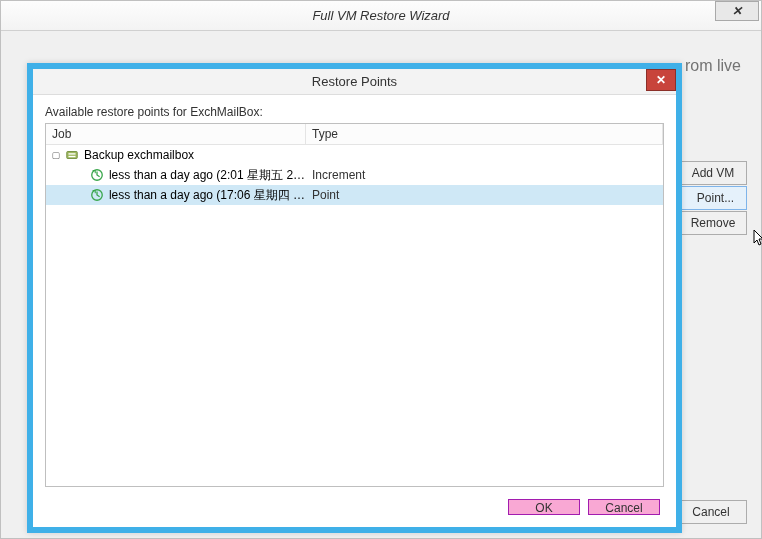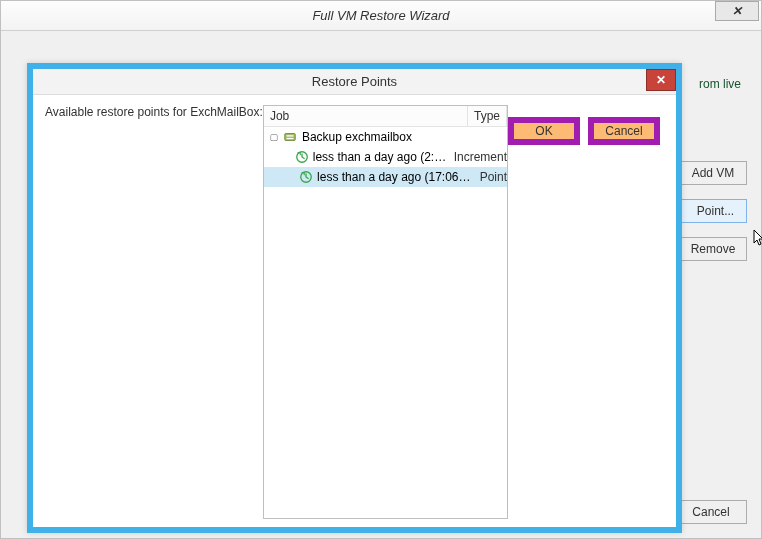--- a/index.html
+++ b/index.html
@@ -4,55 +4,55 @@
 <style>
   * { box-sizing: border-box; font-family: 'Segoe UI', Tahoma, sans-serif; font-size: 12px; }
   body { margin: 0; background: #f0f0f0; width: 762px; height: 539px; overflow: hidden; position: relative; }
   
   .outer-window { width: 762px; height: 539px; background: #f0f0f0; border: 1px solid #c0c0c0; position: relative; }
   .outer-titlebar { height: 30px; background: linear-gradient(#fdfdfd,#f3f3f3); border-bottom: 1px solid #d0d0d0; display:flex; align-items:center; justify-content:center; position:relative;font-style:italic; }
   .outer-title { font-size: 13px; color: #333; }
   .outer-close { position:absolute; right:2px; top:0px; width:44px; height:20px; border:1px solid #a9a9a9; background:#e8e8e8; display:flex; align-items:center; justify-content:center; font-size:12px; font-weight:bold; color:#333; }
   
   .outer-body { position:relative; padding: 10px 14px; height: calc(100% - 30px); }
-  .right-panel { position:absolute; right:14px; top:130px; display:flex; flex-direction:column; gap:14px; }
+  .right-panel { position:absolute; right:14px; top:130px; display:flex; flex-direction:column; gap:1px; }
   .right-panel button { width:68px; height:24px; background:#f0f0f0; border:1px solid #acacac; color:#333; font-size:12px; }
   .right-panel button.hover { background:#e5f1fb; border-color:#7eb4ea;padding-left:11px; }
-  .rom-live { position:absolute; right:20px; top:26px; font-size:12px; color:#14532d;margin-top:20px; }
+  .rom-live { position:absolute; right:20px; top:26px; font-size:16px; color:#737373; }
   
   .bottom-bar { position:absolute; bottom:14px; right:14px; display:flex; gap:6px; }
   .bottom-bar button { min-width:72px; height:24px; background:#f0f0f0; border:1px solid #acacac; color:#333; font-size:12px; padding:0 12px; }
   .bottom-bar button.disabled { color:#a0a0a0; border-color:#d0d0d0; }
   
   .inner-window { position:absolute; left:26px; top:32px; width:655px; height:470px; background:#fff; border:6px solid #3fb0e8; box-shadow: 0 0 6px rgba(0,0,0,0.15); }
   .inner-titlebar { height:26px; background:#f3f3f3; display:flex; align-items:center; justify-content:center; position:relative; border-bottom:1px solid #ddd; }
   .inner-title { font-size:13px; color:#333; }
   .inner-close { position:absolute; right:0; top:0; width:30px; height:22px; background:#c8443b; color:#fff; display:flex; align-items:center; justify-content:center; font-weight:bold; border:1px solid #8b2f28; font-size:12px; }
   
-  .inner-body { padding:10px 12px 8px 12px; display:flex; flex-direction:row; height:calc(100% - 26px); }
+  .inner-body { padding:10px 12px 8px 12px; display:flex; flex-direction:column; height:calc(100% - 26px); }
   .avail-label { color:#333; margin-bottom:4px; }
   
   .list-box { border:1px solid #bfbfbf; flex:1; background:#fff; overflow:hidden; }
   .list-header { display:flex; border-bottom:1px solid #e4e4e4; background:#fcfcfc;justify-content:space-between; }
   .list-header .col { padding:3px 6px; border-right:1px solid #e4e4e4; color:#333; }
   .col-job { width:260px; }
   .col-type { flex:1; }
   
   .tree-row { display:flex; align-items:center; height:20px; padding-left:4px; }
   .tree-row.selected { background:#cfe8f6; }
   .expander { width:12px; text-align:center; color:#666; font-size:9px; }
   .spacer-2 { width:40px; }
   .node-icon { width:16px; height:16px; display:inline-flex; align-items:center; justify-content:center; margin-right:4px; }
   .node-icon svg { width:14px; height:14px; }
   .cell-job { width:256px; display:flex; align-items:center; overflow:hidden; white-space:nowrap; }
   .cell-job .label { overflow:hidden; text-overflow:ellipsis; }
   .cell-type { padding-left:6px; color:#333; }
   
   .inner-buttons { display:flex; justify-content:flex-end; gap:8px; padding:12px 4px 4px 0; }
-  .inner-buttons button { min-width:72px; height:28px; background:#fdba74; border:6px solid #a21caf; color:#333; font-size:12px; }
+  .inner-buttons button { min-width:72px; height:16px; background:#f9a8d4; border:1px solid #a21caf; color:#333; font-size:12px; }
   
   .cursor { position:absolute; width:14px; height:20px; pointer-events:none; }
 </style>
 </head>
 <body>
 
 <div class="outer-window">
   <div class="outer-titlebar">
     <span class="outer-title">Full VM Restore Wizard</span>
     <div class="outer-close">

